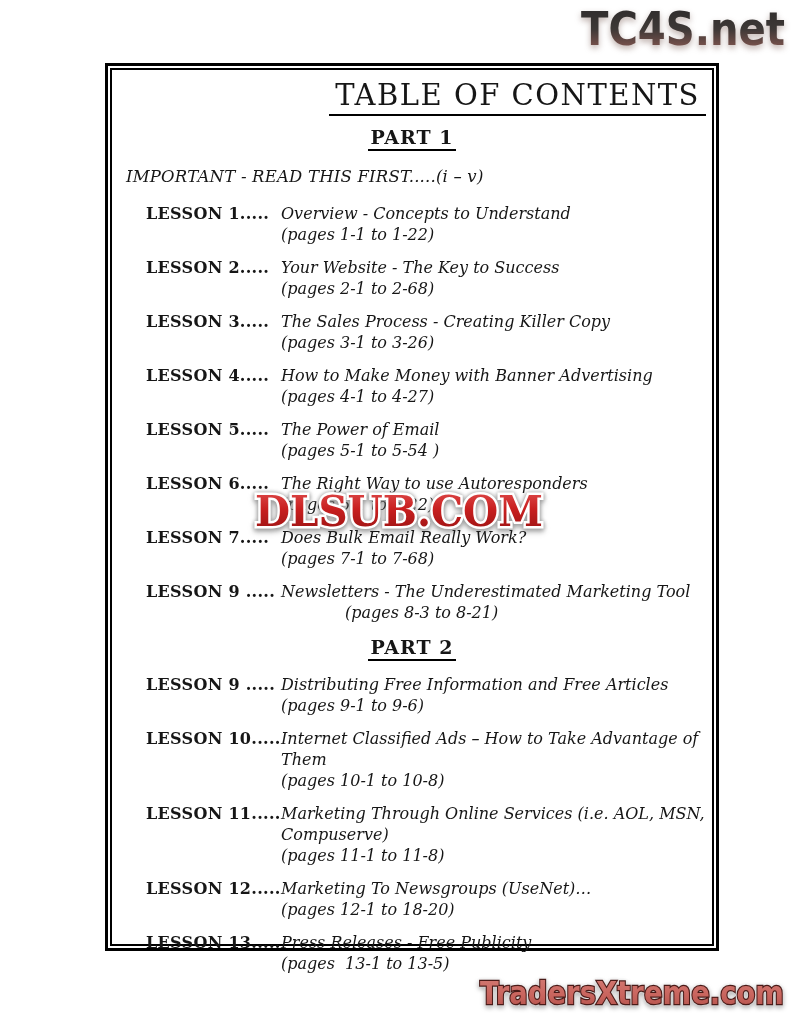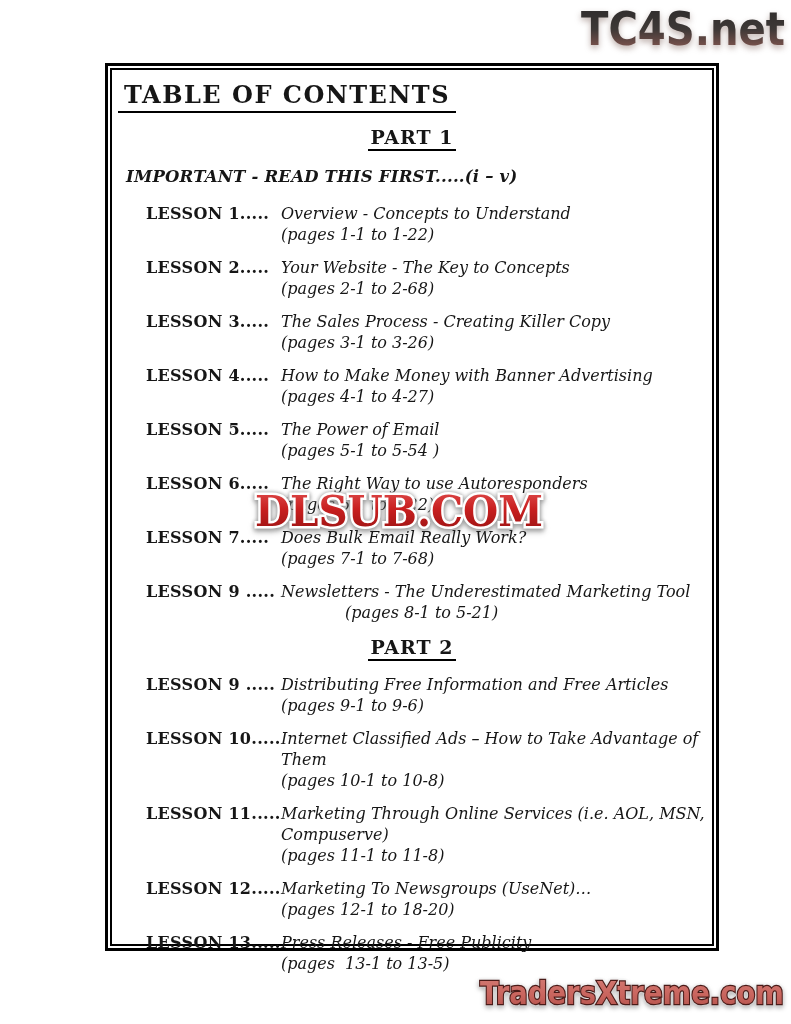--- a/index.html
+++ b/index.html
@@ -28,25 +28,24 @@
     box-shadow: inset 0 0 0 2px #fff, inset 0 0 0 4px #000;
     background: transparent;
   }
   .toc-inner {
     position: absolute;
     left: 4px; right: 4px; top: 4px; bottom: 4px;
     padding: 10px 6px 0 6px;
   }
 
   .toc-title {
-    text-align: left;
-    font-size: 24px;
+    text-align: right;
+    font-size: 29px;
     line-height: 30px;
     letter-spacing: 1.5px;
-    font-weight: bold;
   }
   .toc-title .underline {
     border-bottom: 2px solid #000;
     padding: 0 6px 2px 6px;
   }
 
   .part-heading {
     text-align: center;
     font-weight: bold;
     font-size: 19px;
@@ -56,21 +55,21 @@
   }
   .part-heading .underline {
     border-bottom: 2px solid #000;
     padding: 0 2px 1px 2px;
     margin-top: 31px;
   }
   .part-heading.part-2 { margin-top: 12px; margin-bottom: 14px; }
 
   .important-line {
     margin: 17px 0 0 8px;
-    font-weight: bold;
+    font-weight: normal;
     font-style: italic;
     font-size: 16.5px;
     line-height: 22px;
     letter-spacing: 0.2px;
   }
 
   .lessons { margin-top: 15px; padding-left: 8px; margin-left: 20px; }
   .lesson-row { display: flex; margin-bottom: 12px; }
   .lesson-label {
     width: 135px;
@@ -139,21 +138,21 @@
     <div class="lesson-label">LESSON 1.....</div>
     <div class="lesson-body">
       <div class="lesson-title">Overview - Concepts to Understand</div>
       <div class="lesson-pages">(pages 1-1 to 1-22)</div>
     </div>
   </div>
 
   <div class="lesson-row">
     <div class="lesson-label">LESSON 2.....</div>
     <div class="lesson-body">
-      <div class="lesson-title">Your Website - The Key to Concepts</div>
+      <div class="lesson-title">Your Website - The Key to Success</div>
       <div class="lesson-pages">(pages 2-1 to 2-68)</div>
     </div>
   </div>
 
   <div class="lesson-row">
     <div class="lesson-label">LESSON 3.....</div>
     <div class="lesson-body">
       <div class="lesson-title">The Sales Process - Creating Killer Copy</div>
       <div class="lesson-pages">(pages 3-1 to 3-26)</div>
     </div>
@@ -188,21 +187,21 @@
     <div class="lesson-body">
       <div class="lesson-title">Does Bulk Email Really Work?</div>
       <div class="lesson-pages">(pages 7-1 to 7-68)</div>
     </div>
   </div>
 
   <div class="lesson-row">
     <div class="lesson-label">LESSON 9 .....</div>
     <div class="lesson-body">
       <div class="lesson-title">Newsletters - The Underestimated Marketing Tool</div>
-      <div class="lesson-pages pages-centered">(pages 8-1 to 5-21)</div>
+      <div class="lesson-pages pages-centered">(pages 8-3 to 8-21)</div>
     </div>
   </div>
 </div>
 
     <div class="part-heading part-2">
       <span class="underline">PART 2</span>
     </div>
 
     <div class="lessons" id="part2-lessons">
   <div class="lesson-row">

